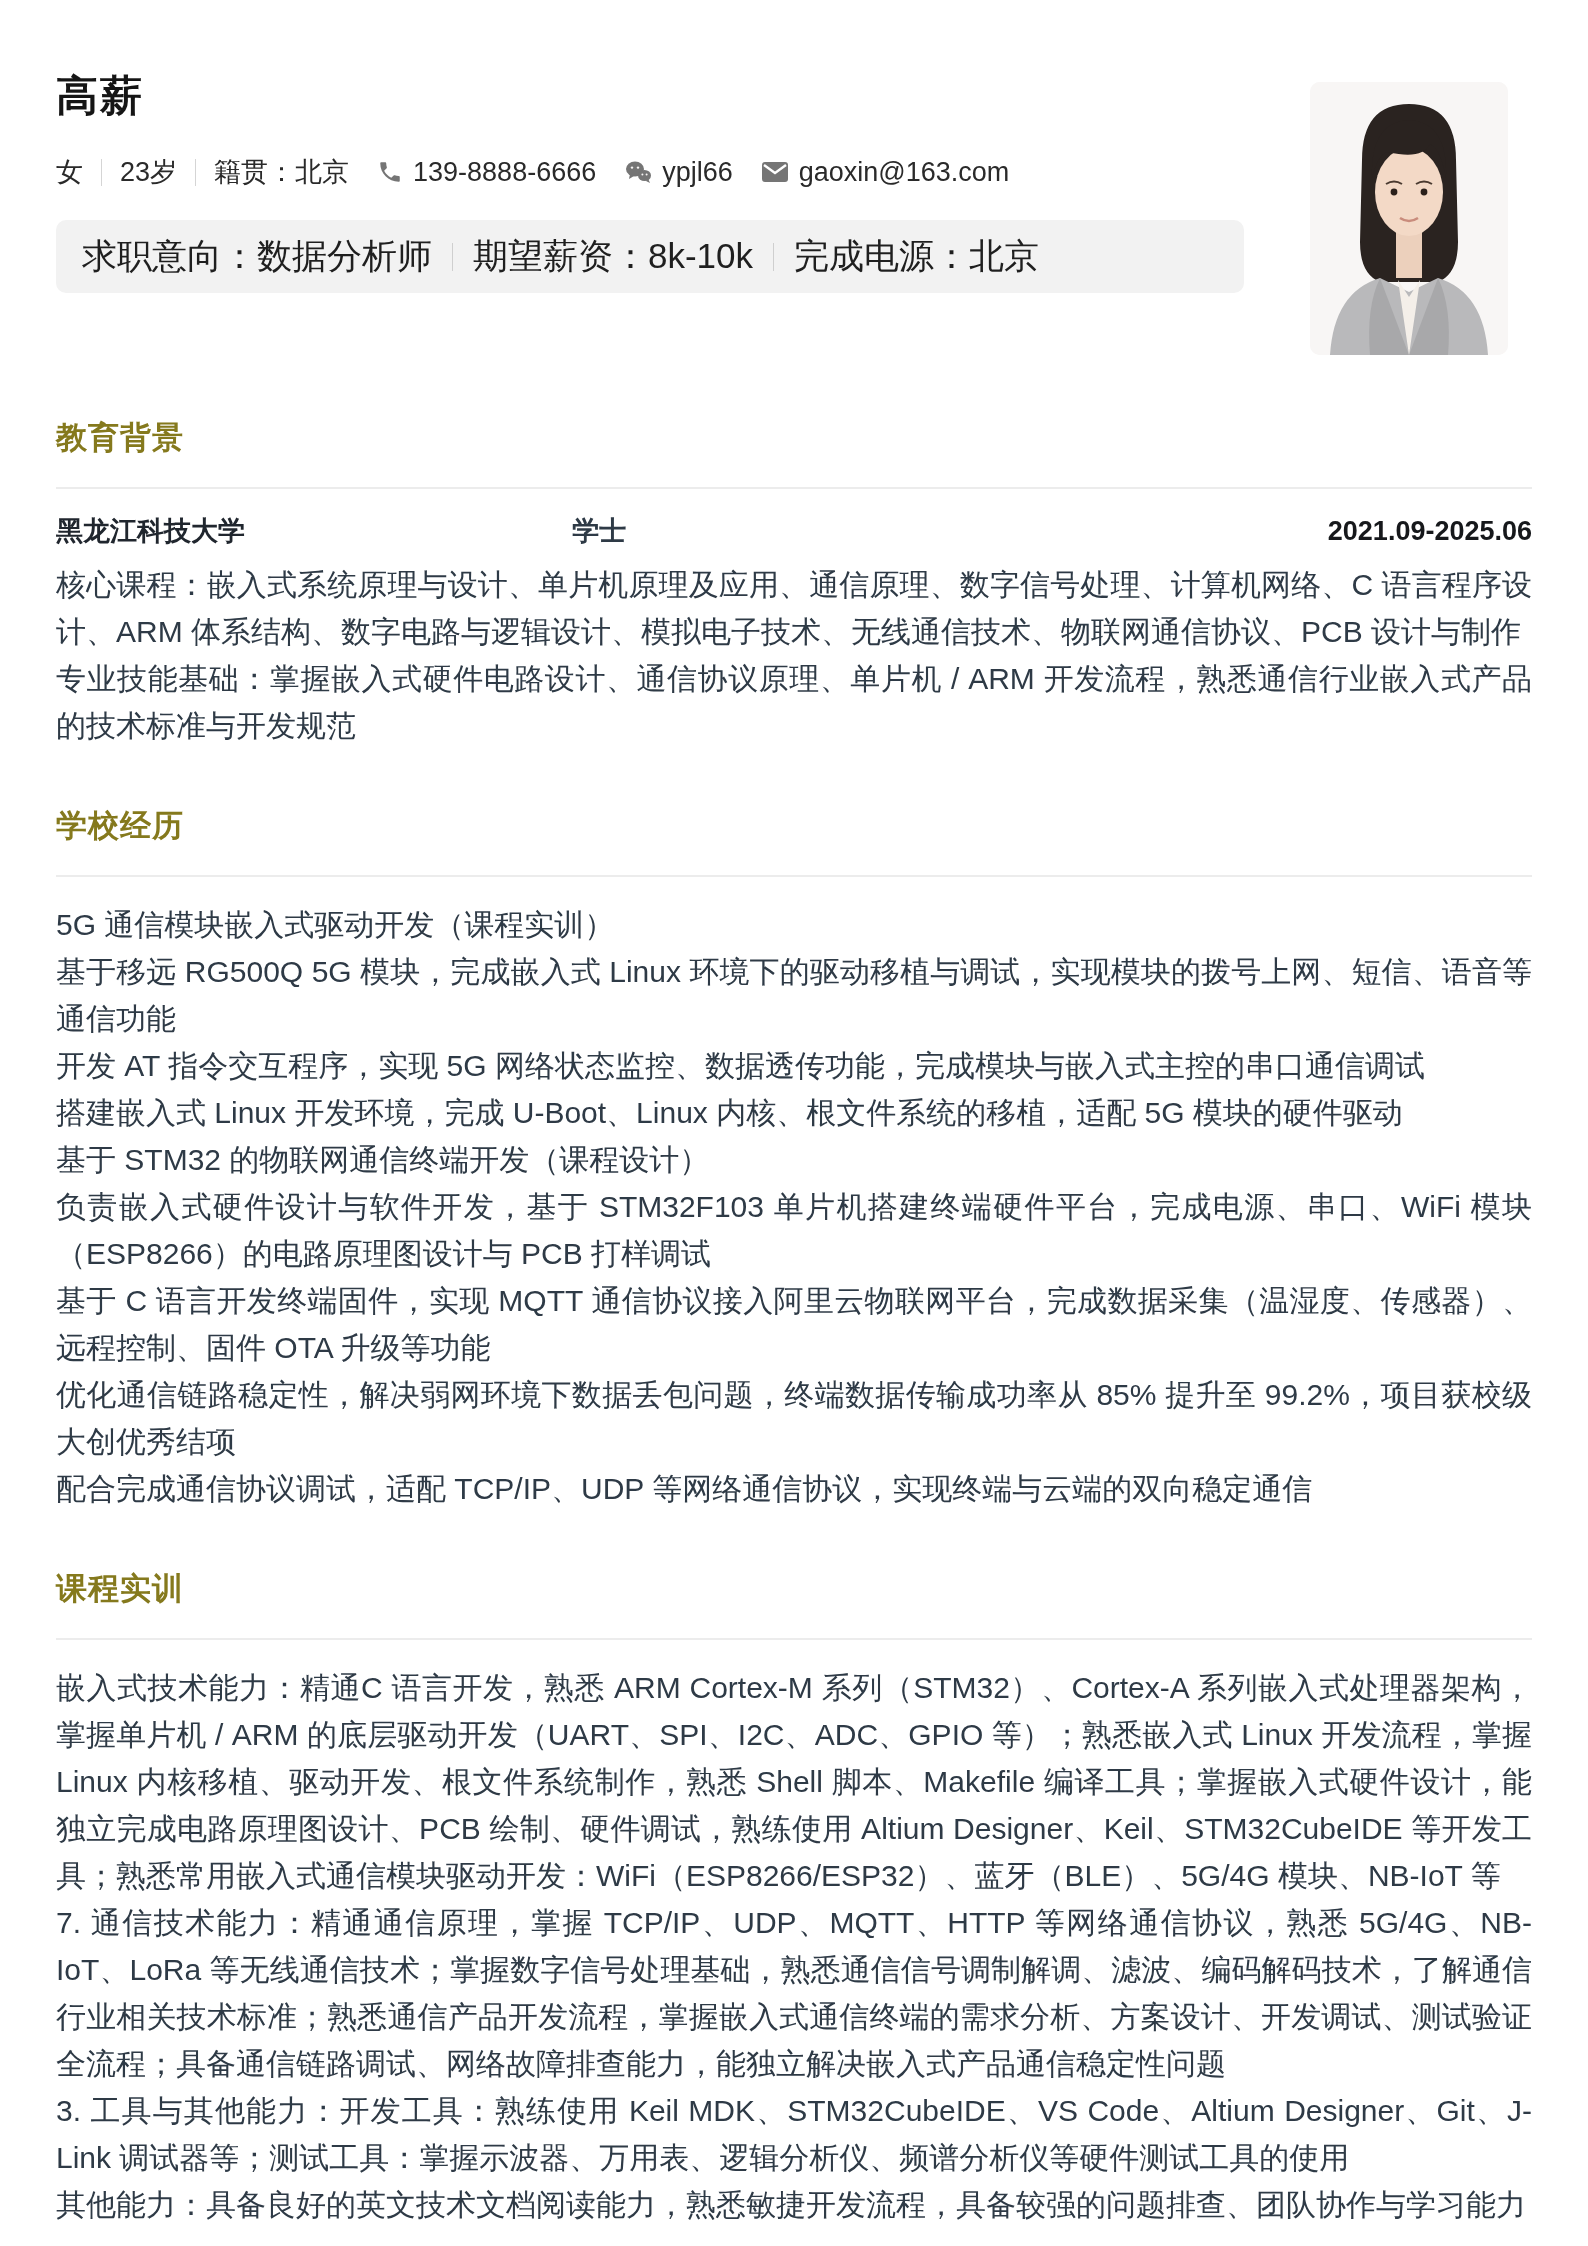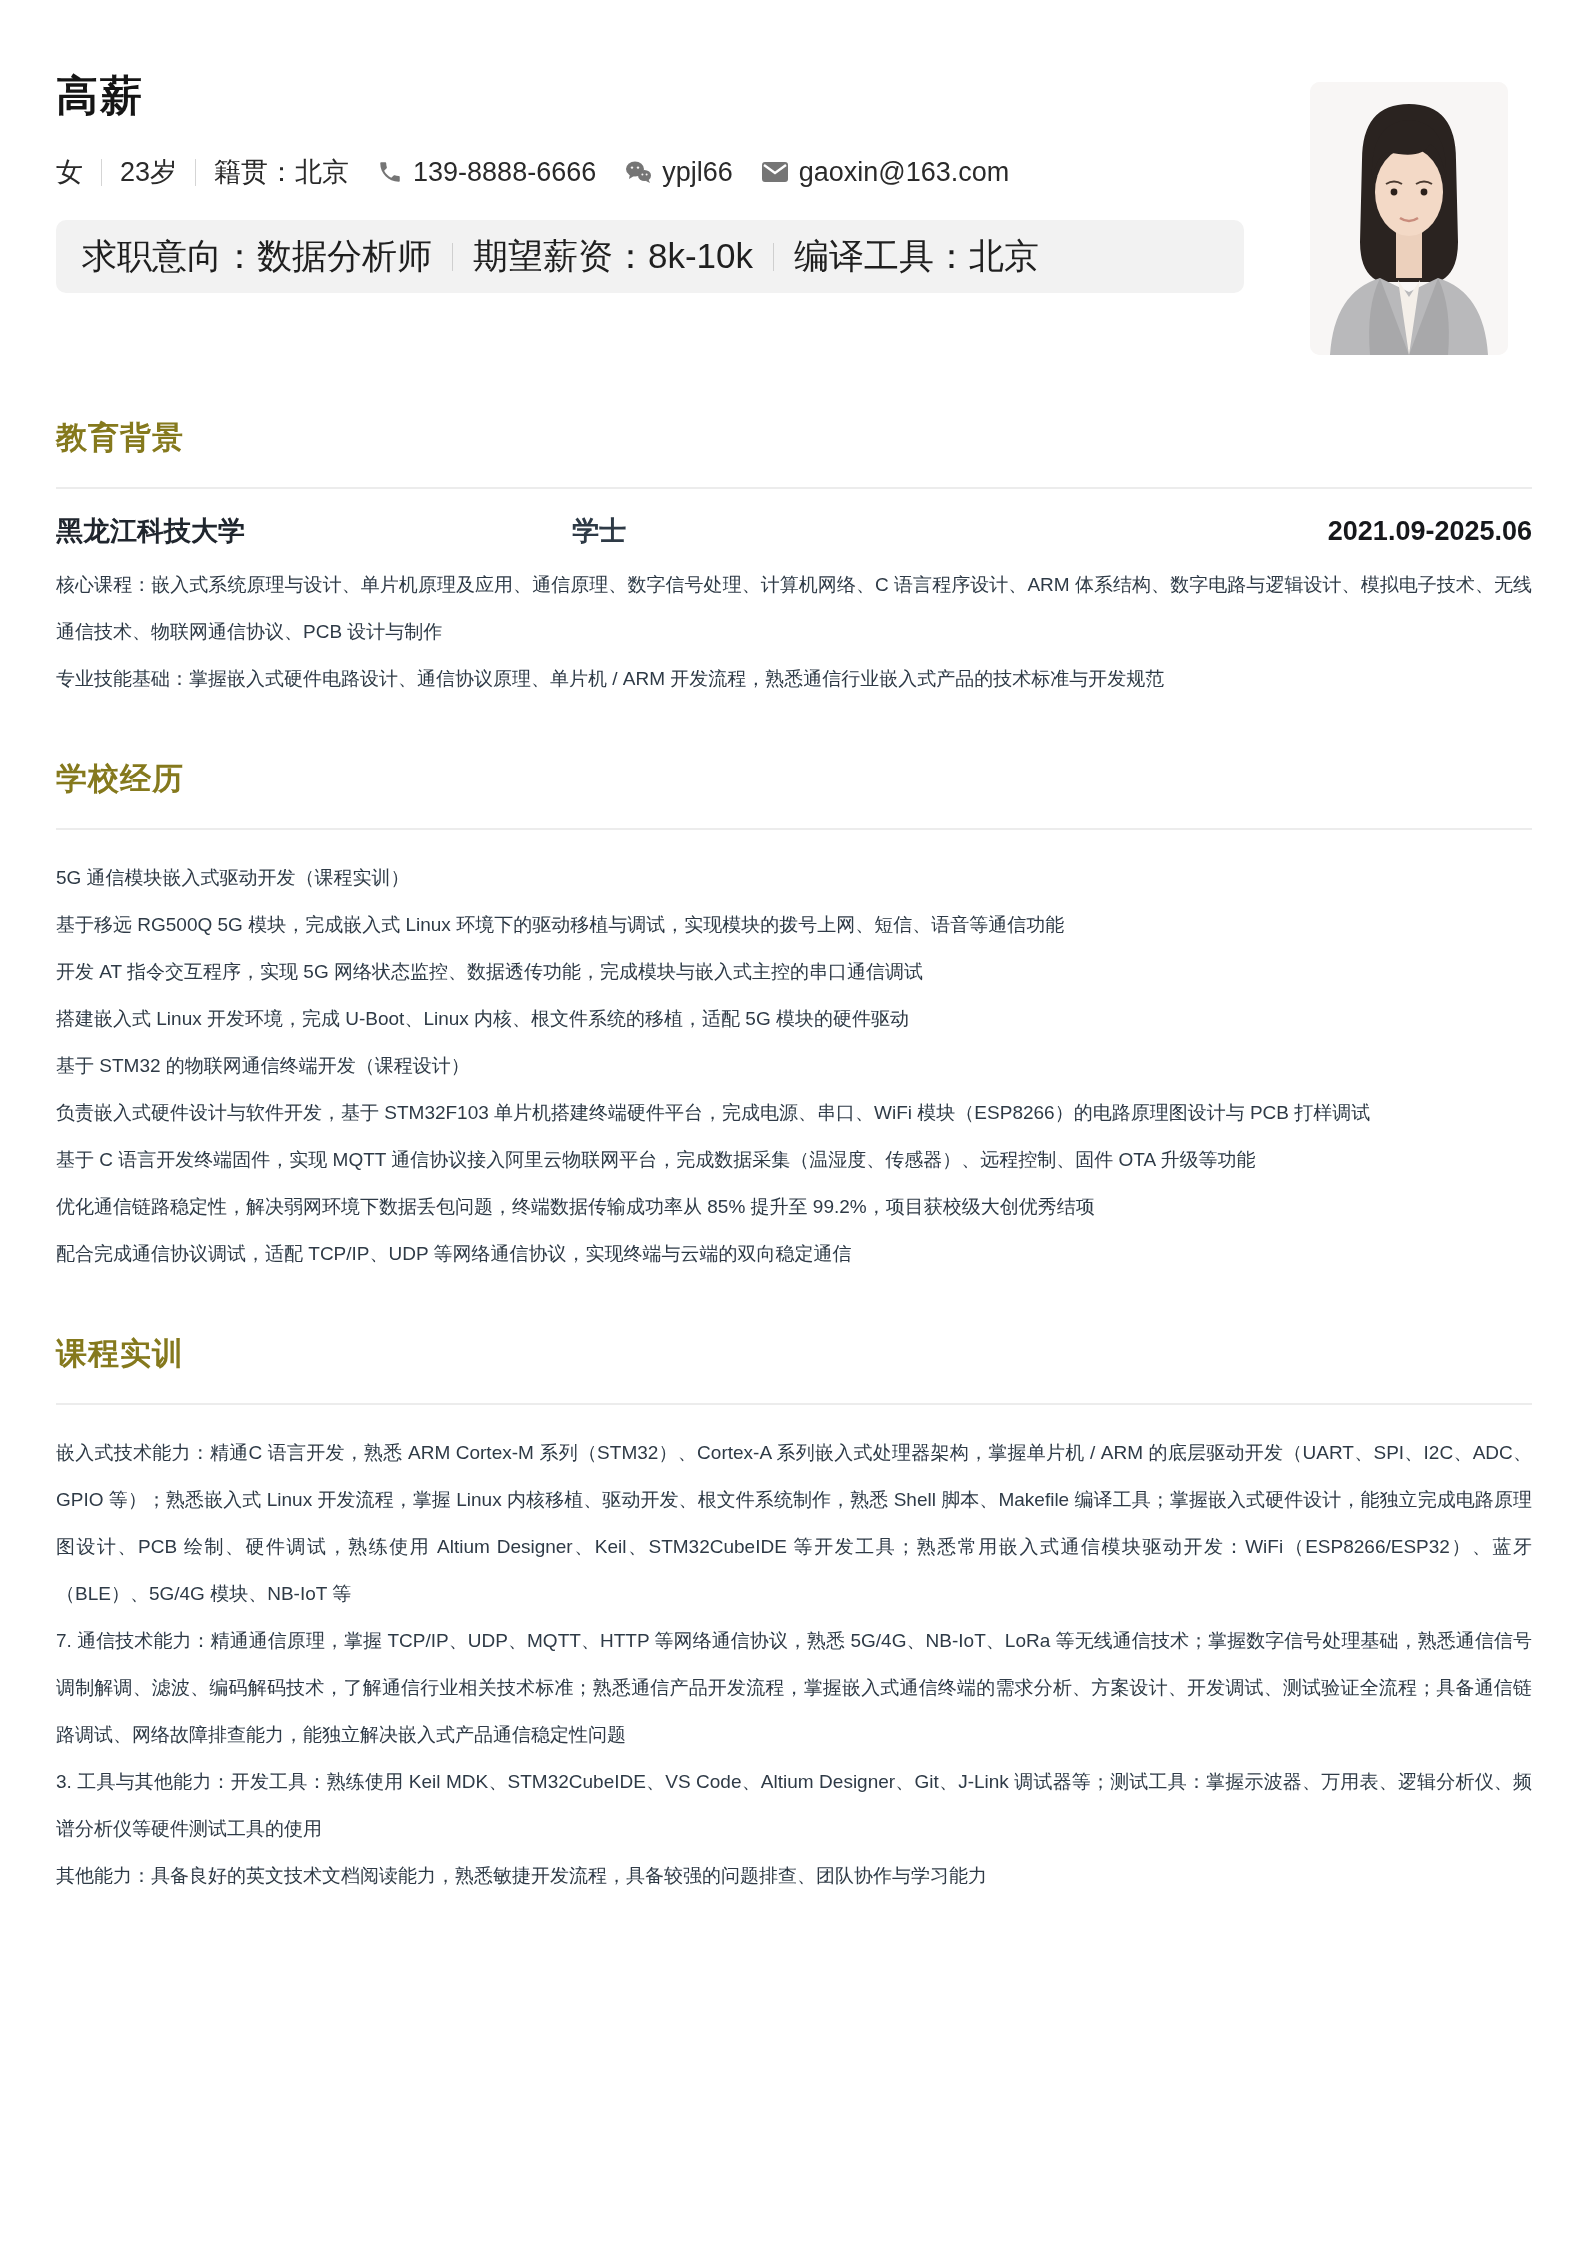--- a/index.html
+++ b/index.html
@@ -39,21 +39,21 @@
   .sec-rule { border:none; border-top:2px solid #ececec; margin-top:28px; }
   .sec-body { margin-top:24px; }
 
   .edu-row { display:flex; align-items:baseline; font-size:27px; font-weight:bold; color:#20262e;gap:44px; }
   .edu-row .school { flex:0 0 32%; }
   .edu-row .major  { flex:0 0 28%; }
   .edu-row .degree { flex:1 1 auto; font-weight:bold; color:#2e3a46; }
   .edu-row .period { margin-left:auto; color:#16181b;text-align:right; }
 
   .line {
-    font-size:19px; line-height:47px; color:#2e3a46;
+    font-size:30px; line-height:47px; color:#2e3a46;
     text-align:justify; margin:0;
   }
   .lines { margin-top:12px; }
 </style>
 </head>
 <body>
 
 <div class="page">
 
   <div class="photo">
@@ -115,21 +115,21 @@
         </svg>
     </span>
     <span>gaoxin@163.com</span>
   </div>
 
   <div class="intent-bar">
     <span>求职意向：数据分析师</span>
     <span class="sep"></span>
     <span>期望薪资：8k-10k</span>
     <span class="sep"></span>
-    <span>编译工具：北京</span>
+    <span>完成电源：北京</span>
   </div>
 
   <div class="section first">
     <div class="sec-title">教育背景</div>
     <hr class="sec-rule">
     <div class="sec-body">
       <div class="edu-row">
         <span class="school">黑龙江科技大学</span>
         <span class="degree">学士</span>
         <span class="period">2021.09-2025.06</span>

